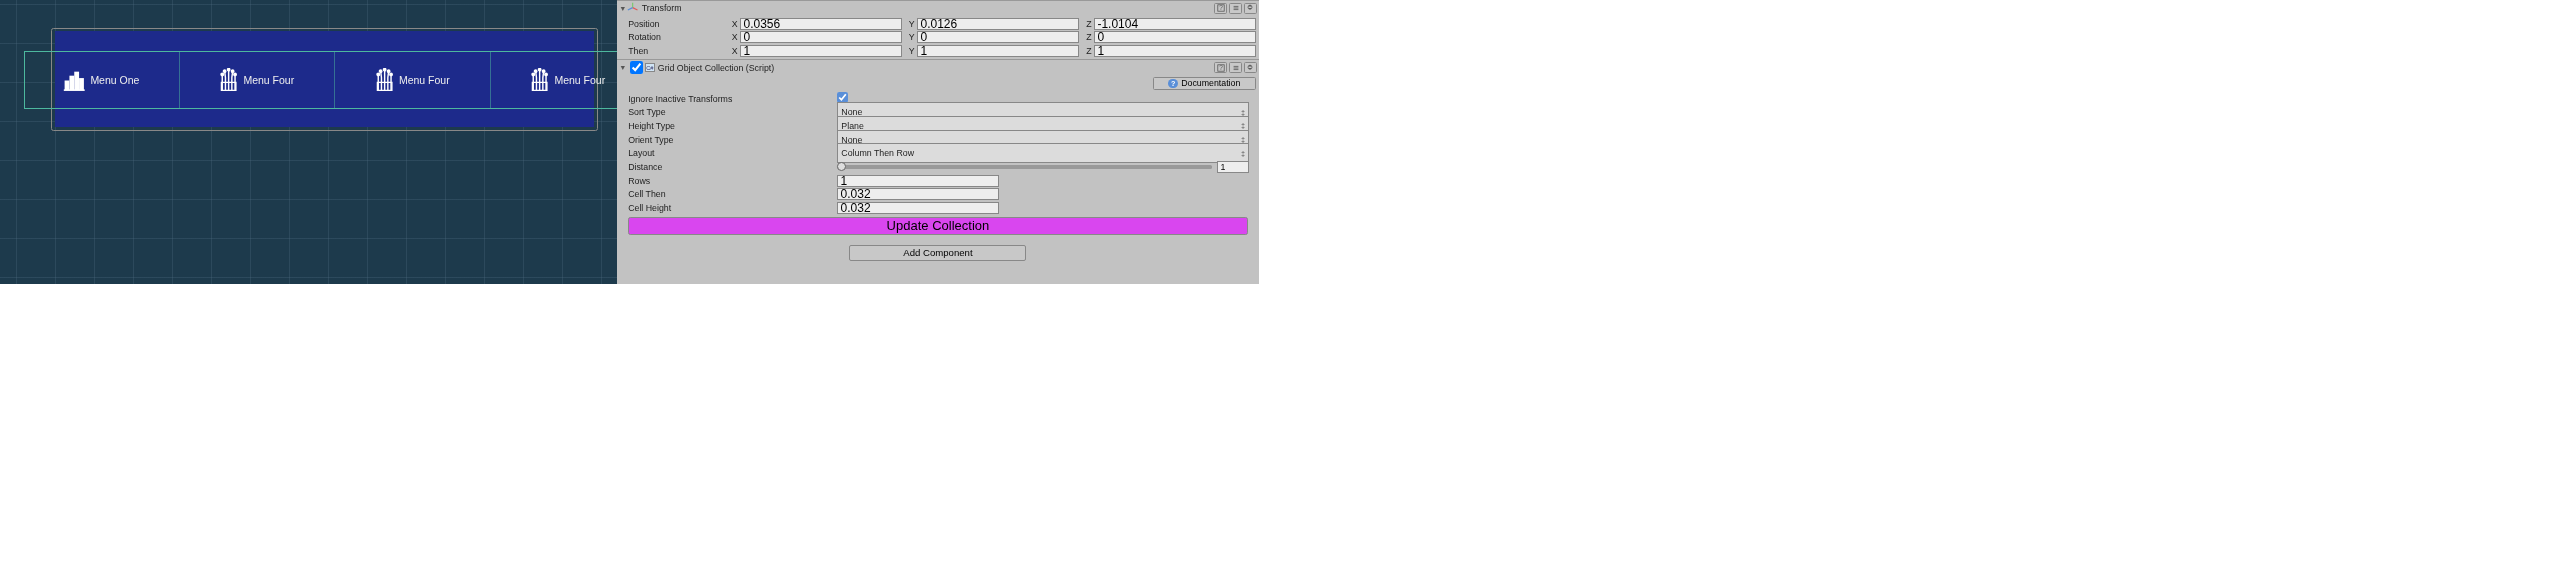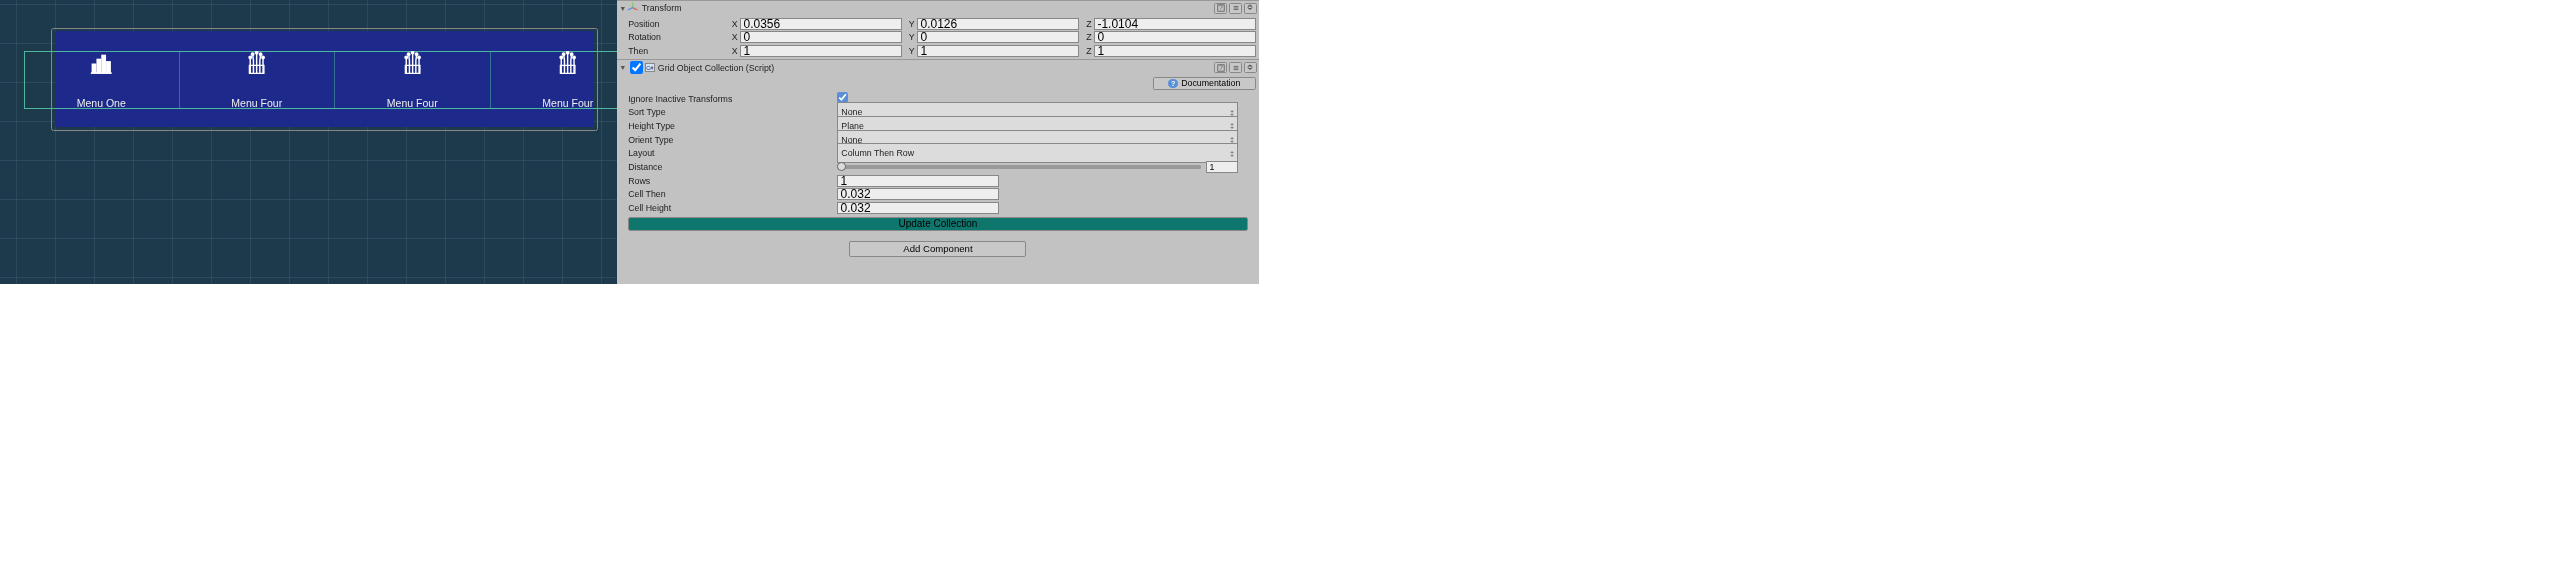--- a/index.html
+++ b/index.html
@@ -3,21 +3,21 @@
 <meta charset="utf-8">
 <style>
 * { box-sizing: border-box; margin: 0; padding: 0; }
 body { font-family: Arial, sans-serif; font-size: 8.8px; width: 1259px; height: 284px; overflow: hidden; display: flex; }
 .scene-view { width: 700px; height: 284px; background: #1d3a4c; position: relative; overflow: hidden; }
 .grid-bg { position: absolute; inset: 0; background-image: linear-gradient(rgba(80,110,130,0.3) 0.8px, transparent 0.8px), linear-gradient(90deg, rgba(80,110,130,0.3) 0.8px, transparent 0.8px); background-size: 39px 39px; background-position: 16px 4px; }
 .panel-frame { position: absolute; left: 51px; top: 28px; width: 547px; height: 103px; border: 1.6px solid #888; border-radius: 2.4px; }
 .panel-bg { position: absolute; left: 55px; top: 31px; width: 539px; height: 96px; background: #1d2a8b; }
 .sel-box { position: absolute; left: 24px; top: 51px; width: 621px; height: 58px; border: 0.8px solid #4db89e; }
 .menu-row { position: absolute; left: 24px; top: 51px; width: 621px; height: 58px; display: flex; }
-.menu-item { flex: 1; display: flex; flex-direction: column; align-items: center; justify-content: space-between; color: #fff; gap: 4.8px; border-right: 0.8px solid rgba(77,184,158,0.5); }
+.menu-item { flex: 1; display: flex; flex-direction: row; align-items: center; justify-content: center; color: #fff; gap: 4.8px; border-right: 0.8px solid rgba(77,184,158,0.5); }
 .menu-item:last-child { border-right: none; }
 .menu-item .icon { height: 24px; display: flex; align-items: center; justify-content: center; }
 .menu-item .lbl { font-size: 10.5px; color: #eee; }
 .pin-icon { position: absolute; left: 635px; top: 40px; color: #fff; }
 
 .inspector { flex: 1; background: #c2c2c2; display: flex; flex-direction: column; font-size: 8.8px; color: #222; }
 .comp-header { display: flex; align-items: center; padding: 0.8px 2.4px; background: #c2c2c2; border-top: 0.8px solid #999; }
 .fold { width: 8px; cursor: pointer; color: #555; font-size: 7.2px; }
 .comp-header .cb { margin: 0 2.4px; }
 .comp-header .title { font-weight: normal; flex: 1; margin-left: 3.2px; }
@@ -26,32 +26,32 @@
 .comp-body { padding: 0.8px 3.2px 1.6px 11.3px; }
 .row { display: flex; align-items: center; height: 13.7px; }
 .row .label { width: 100px; }
 .vec3 { flex: 1; display: flex; gap: 3.2px; }
 .vec-field { flex: 1; display: flex; align-items: center; }
 .vec-field .axis { width: 9.6px; text-align: right; margin-right: 2.4px; }
 .txt-input { flex: 1; height: 12px; background: #eee; border: 0.8px solid #888; padding: 0 2.4px; font-size: 12px; }
 .doc-row { padding: 1.6px 3.2px; display: flex; justify-content: flex-end; }
 .doc-btn { background: #c8c8c8; border: 0.8px solid #888; border-radius: 1.6px; padding: 0.8px 14.5px; cursor: pointer; display: flex; align-items: center; gap: 3.2px; font-size: 8.8px; }
 .doc-btn .q { width: 9.6px; height: 9.6px; border-radius: 50%; background: #5a8fd8; color: #fff; font-size: 7.2px; font-weight: bold; display: flex; align-items: center; justify-content: center; }
-.prop { display: flex; align-items: center; height: 13.7px; padding-left: 11.3px; padding-right: 21px; }
+.prop { display: flex; align-items: center; height: 13.7px; padding-left: 11.3px; padding-right: 10px; }
 .prop .plabel { width: 209px; }
 .prop .pval { flex: 1; }
 .dd { width: 100%; height: 20px; background: #dcdcdc; border: 0.8px solid #888; padding: 0 3.2px; display: flex; align-items: center; justify-content: space-between; cursor: pointer; }
 .dd .arr { font-size: 6.4px; color: #444; }
 .check { width: 10.5px; height: 10.5px; accent-color: #5a8fd8; }
 .slider-row { flex: 1; display: flex; align-items: center; gap: 4.8px; }
 .slider-track { flex: 1; height: 3.2px; background: #999; border-radius: 1.6px; position: relative; }
 .slider-thumb { position: absolute; left: 0; top: -3.2px; width: 8.8px; height: 8.8px; background: #ddd; border: 0.8px solid #666; border-radius: 50%; }
 .slider-num { width: 32px; height: 12px; background: #eee; border: 0.8px solid #888; padding: 0 2.4px; font-size: 8.8px; }
 .wide-btn-row { padding: 1.6px 11.3px 3.2px 11.3px; }
-.wide-btn { width: 100%; background: #0f766e; border: 0.8px solid #888; border-radius: 2.4px; padding: 0.8px 0; cursor: pointer; font-size: 10px; }
+.wide-btn { width: 100%; background: #d946ef; border: 0.8px solid #888; border-radius: 2.4px; padding: 0.8px 0; cursor: pointer; font-size: 13px; }
 .add-comp-row { display: flex; justify-content: center; padding: 6.4px 0; }
 .add-comp-btn { width: 177px; background: #c8c8c8; border: 0.8px solid #888; border-radius: 2px; padding: 1.6px 0; cursor: pointer; font-size: 9.6px; }
 .axes-icon svg { width: 11.3px; height: 11.3px; }
 .script-icon { width: 9.6px; height: 9.6px; background: #d0e4f5; border: 0.8px solid #888; display: flex; align-items: center; justify-content: center; font-size: 5.6px; color: #336; }
 </style>
 </head>
 <body>
 
 <div class="scene-view">
   <div class="grid-bg"></div>

